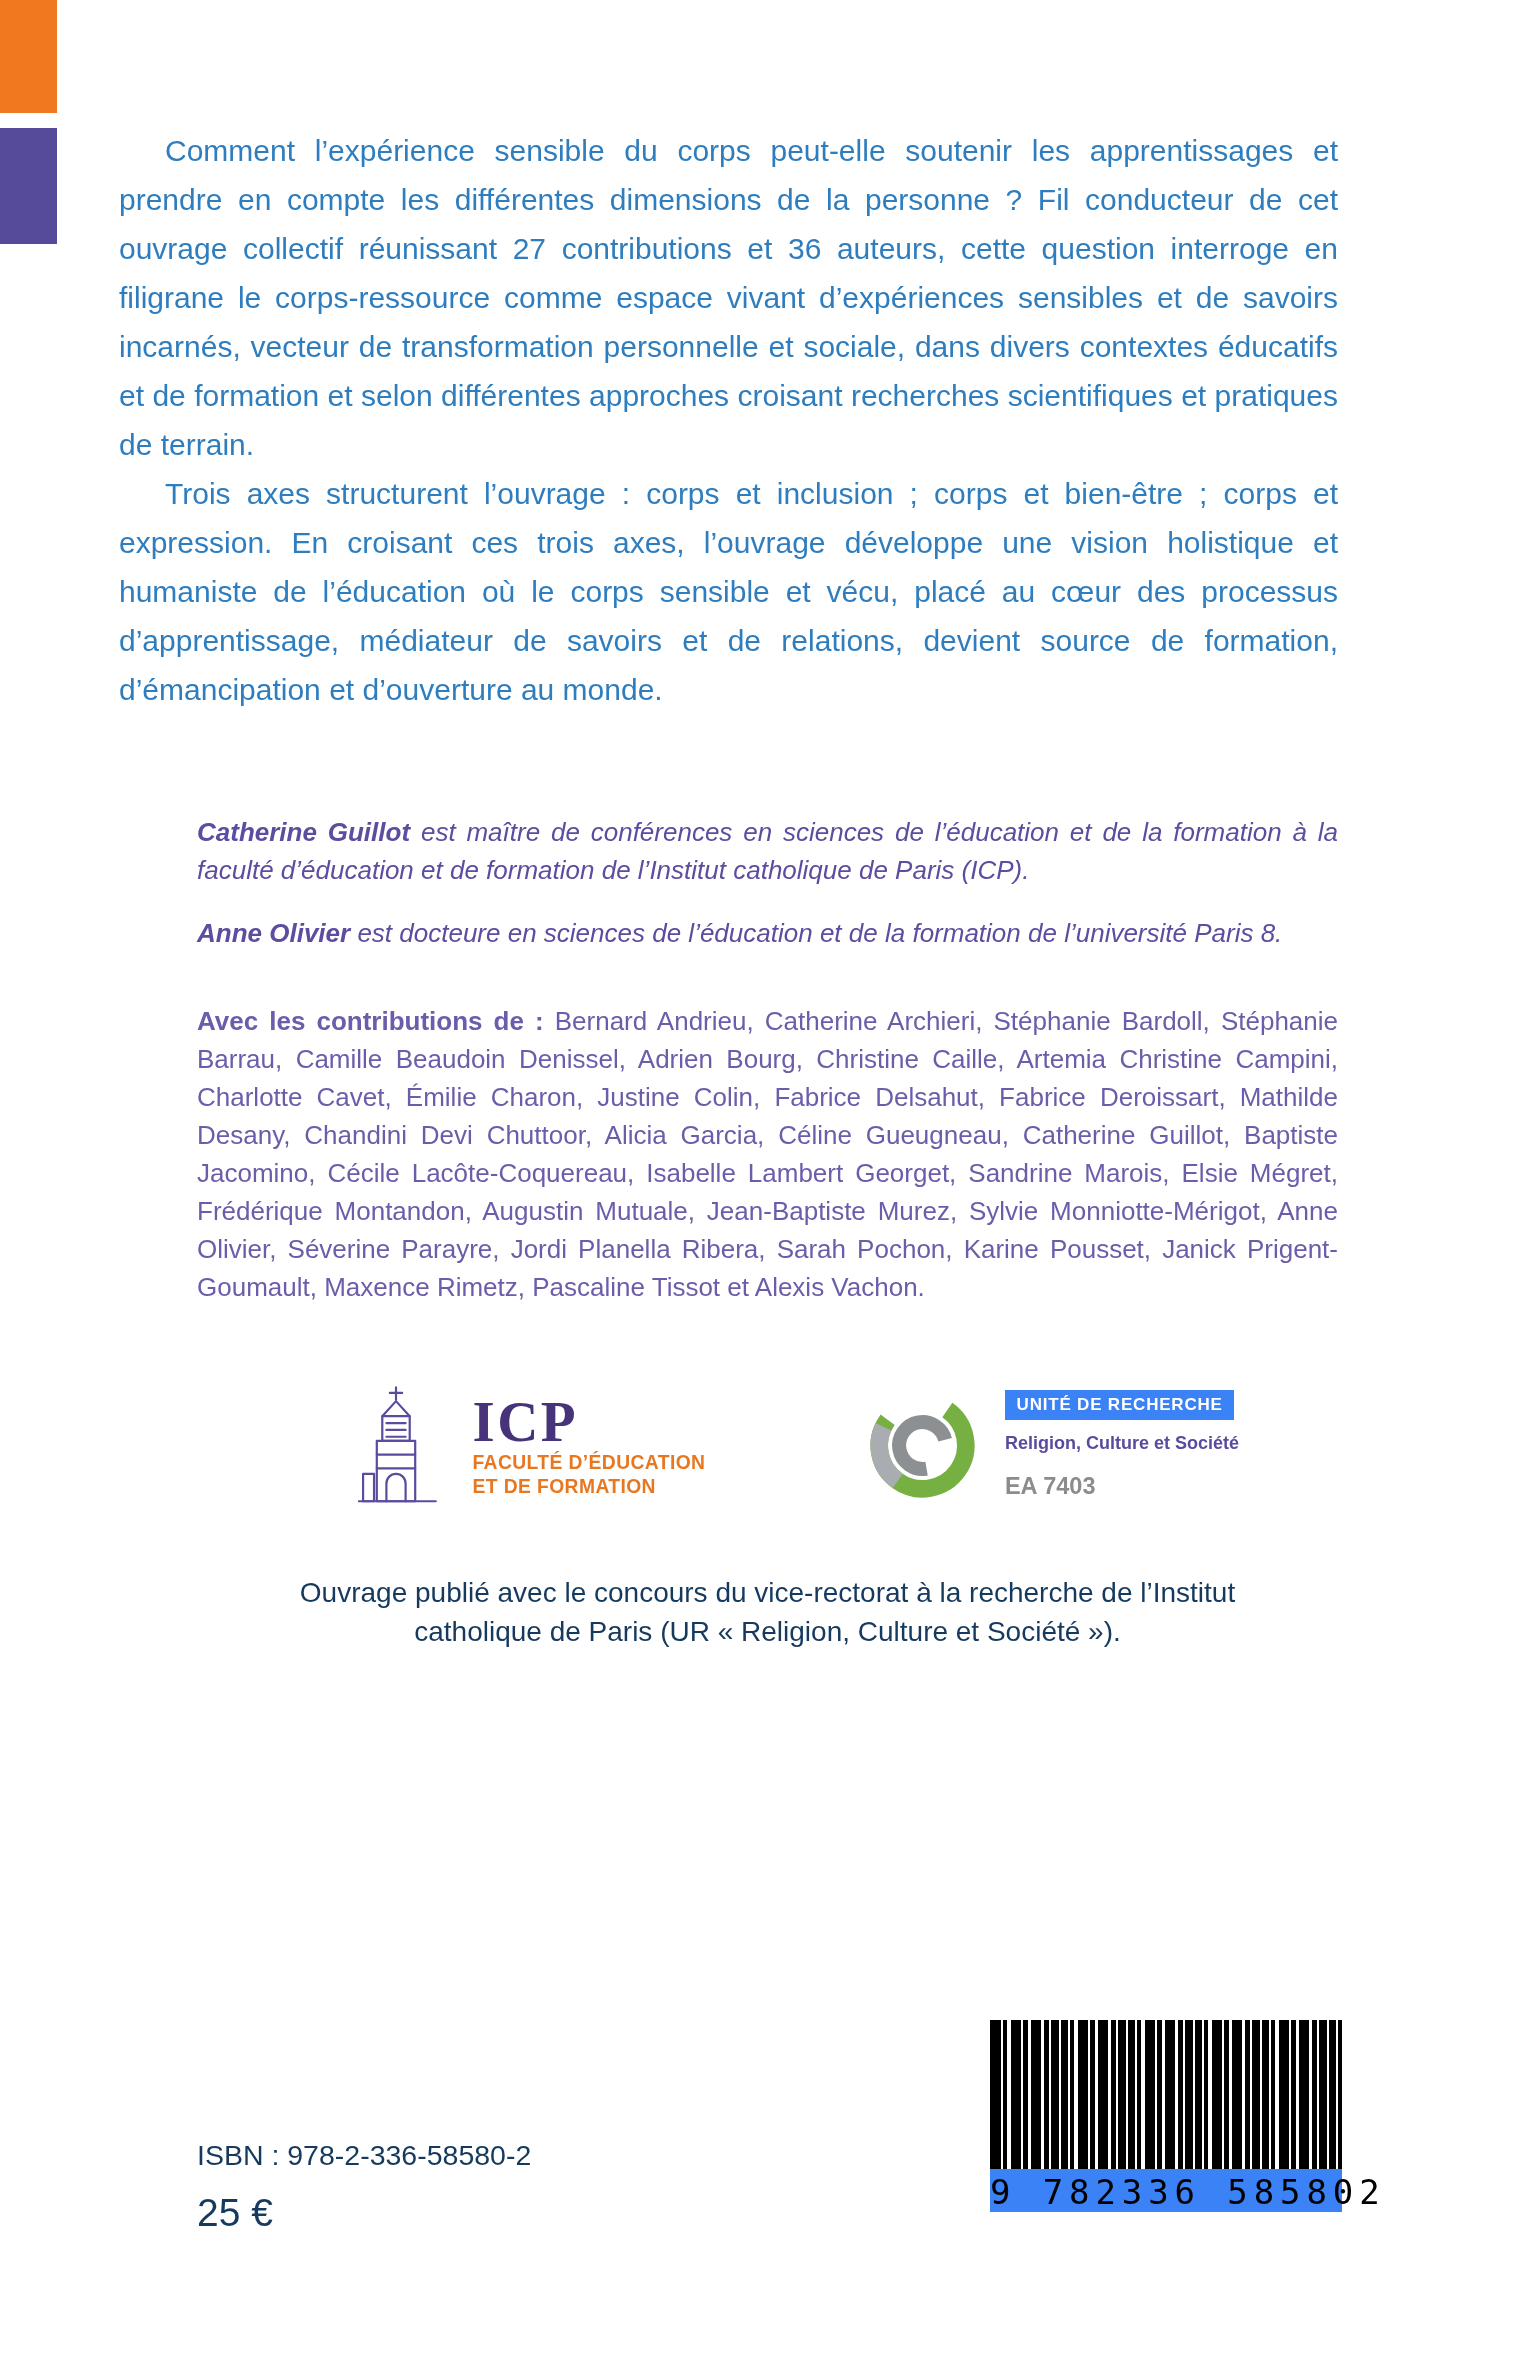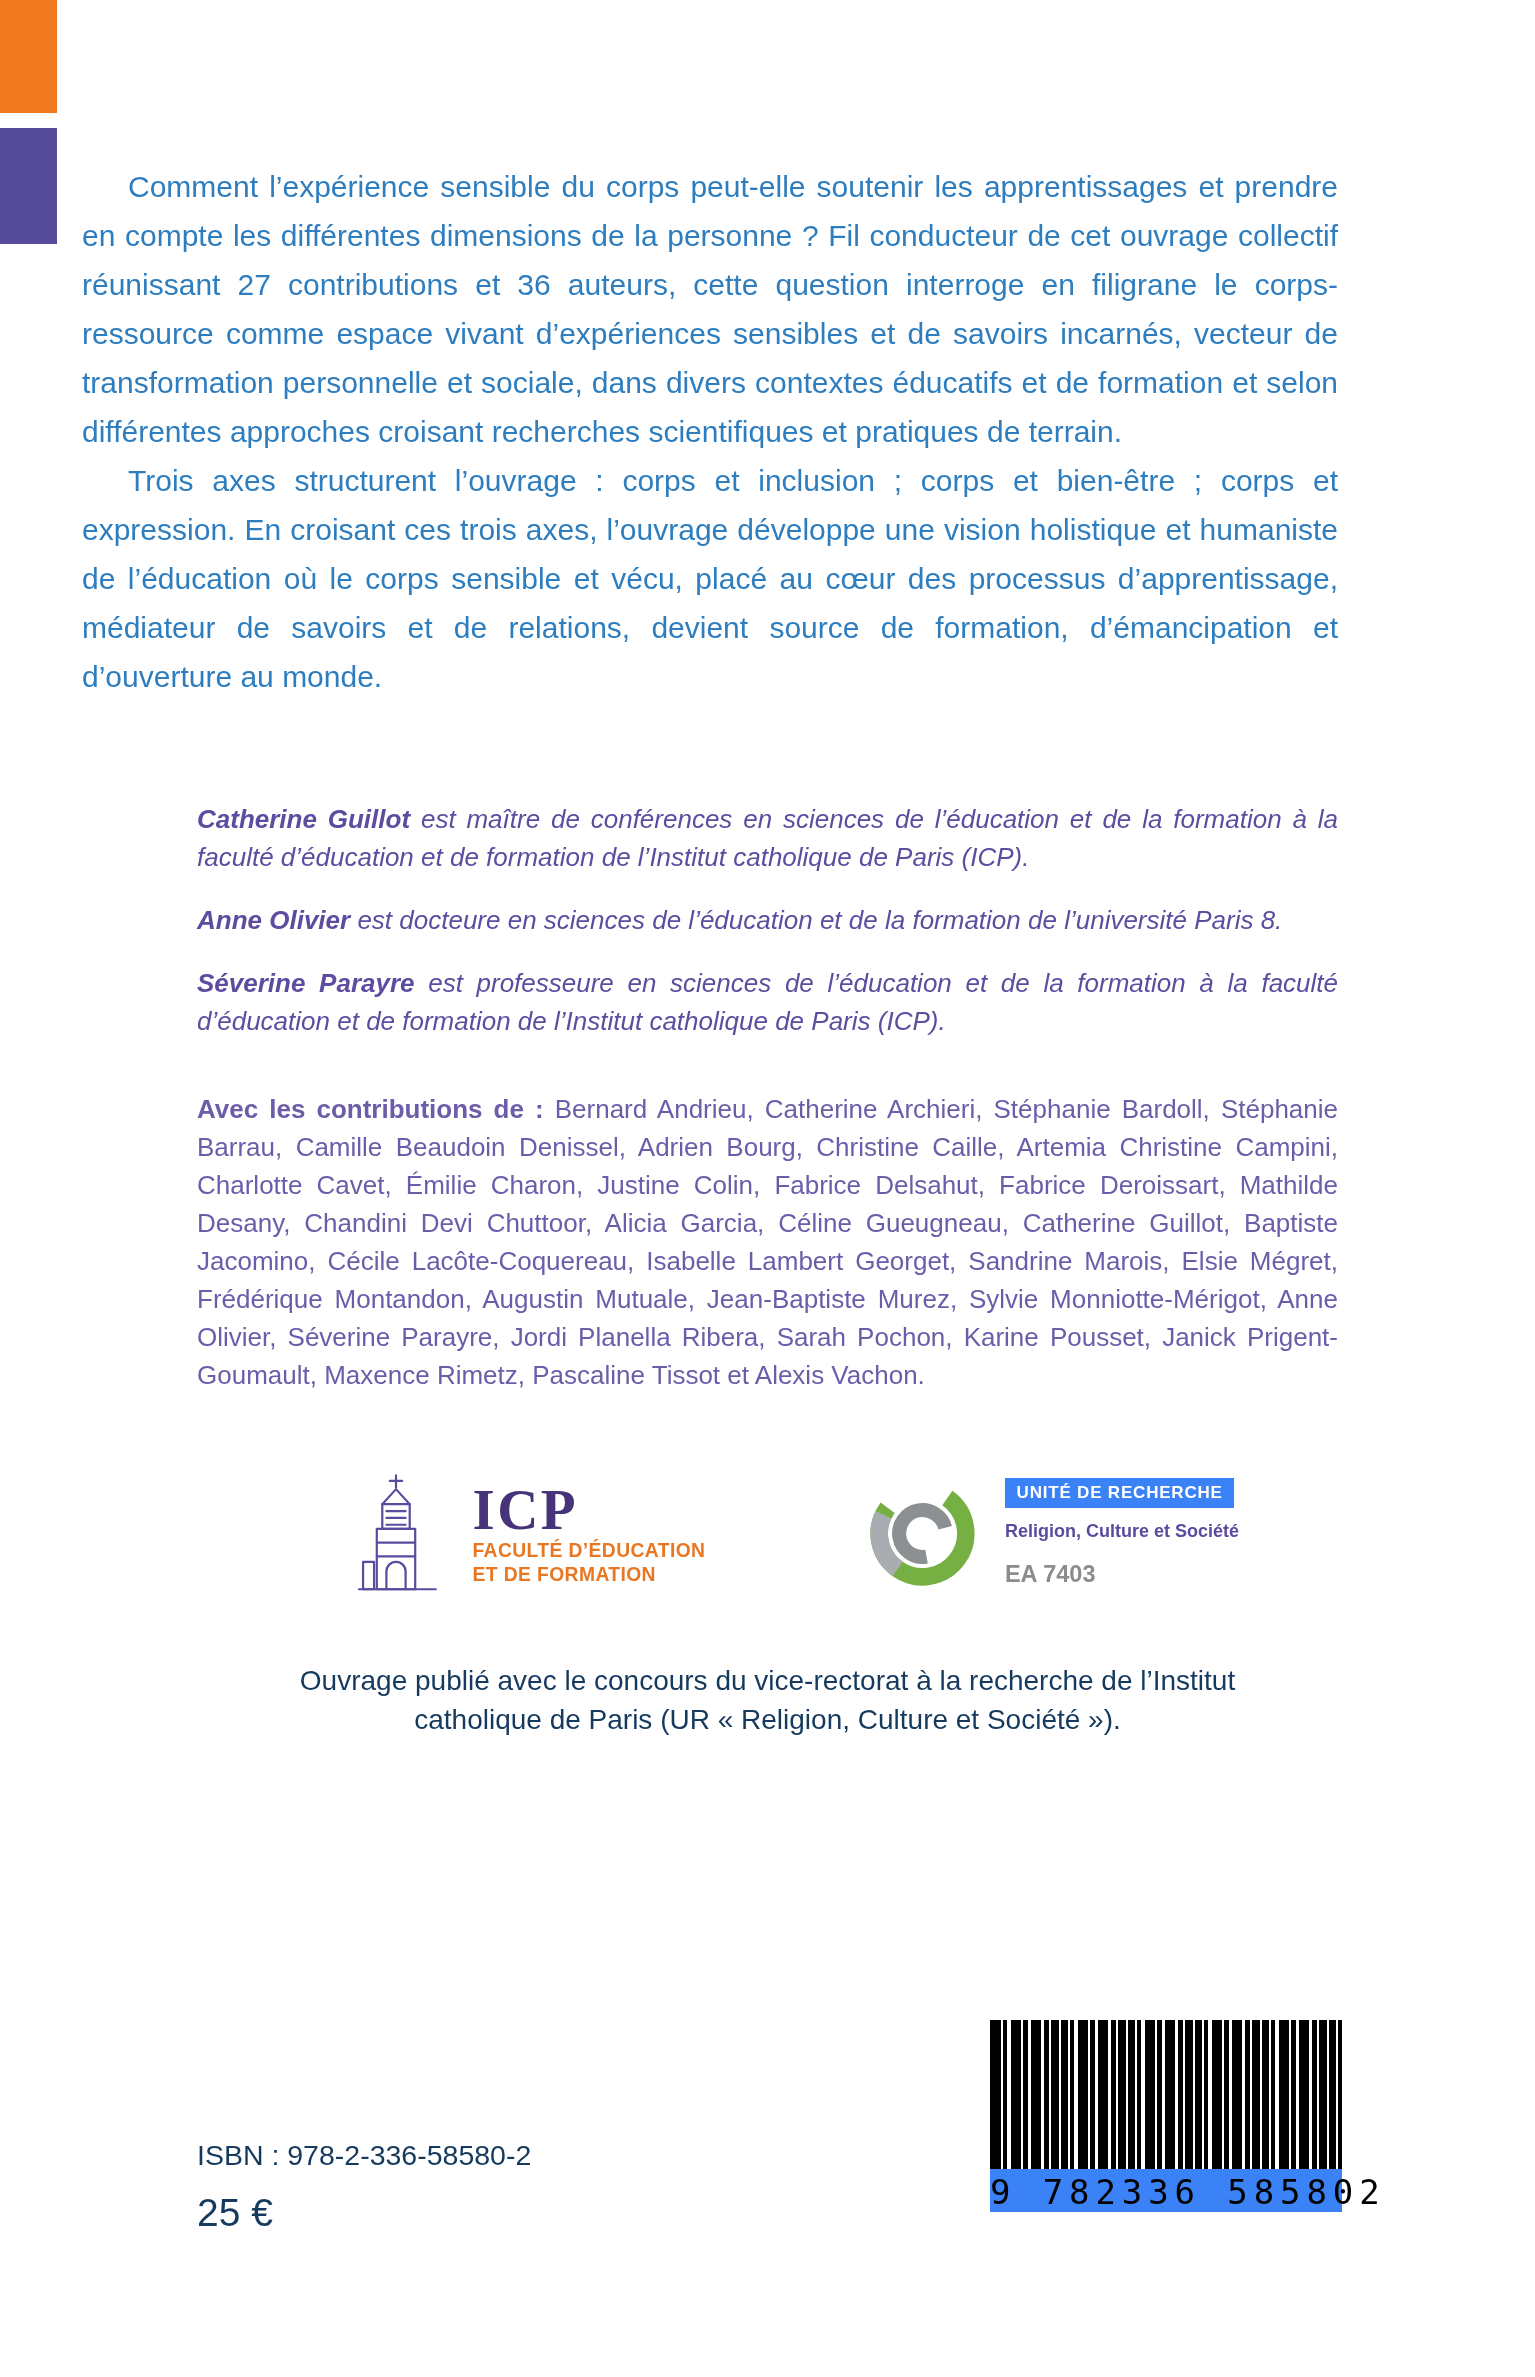--- a/index.html
+++ b/index.html
@@ -12,26 +12,25 @@
     margin:0 auto;
   }
 
   
   .corner{position:absolute;left:0;width:57px;}
   .corner.orange{top:0;height:113px;background:#f0781f;}
   .corner.purple{top:128px;height:116px;background:#564a9a;}
 
   
   .synopsis{
-    padding:126px 197px 0 82px;
+    padding:126px 197px 0 119px;
     color:#2e7dbe;
     font-size:30px;
     line-height:49px;
     text-align:justify;
-    margin-top:36px;
   }
   .synopsis p{margin:0;text-indent:46px;}
 
   
   .bios{
     margin:99px 197px 4px 197px;
     color:#5d4c9f;
     font-size:26px;
     line-height:38px;
     text-align:justify;
@@ -163,21 +162,20 @@
   <div class="corner purple"></div>
 
   <div class="synopsis">
     <p>Comment l’expérience sensible du corps peut-elle soutenir les apprentissages et prendre en compte les différentes dimensions de la personne ? Fil conducteur de cet ouvrage collectif réunissant 27 contributions et 36 auteurs, cette question interroge en filigrane le corps-ressource comme espace vivant d’expériences sensibles et de savoirs incarnés, vecteur de transformation personnelle et sociale, dans divers contextes éducatifs et de formation et selon différentes approches croisant recherches scientifiques et pratiques de terrain.</p>
     <p>Trois axes structurent l’ouvrage : corps et inclusion ; corps et bien-être ; corps et expression. En croisant ces trois axes, l’ouvrage développe une vision holistique et humaniste de l’éducation où le corps sensible et vécu, placé au cœur des processus d’apprentissage, médiateur de savoirs et de relations, devient source de formation, d’émancipation et d’ouverture au monde.</p>
   </div>
 
   <div class="bios">
     <p><strong class="bio-name">Catherine Guillot</strong><span> est maître de conférences en sciences de l’éducation et de la formation à la faculté d’éducation et de formation de l’Institut catholique de Paris (ICP).</span></p>
     <p><strong class="bio-name">Anne Olivier</strong><span> est docteure en sciences de l’éducation et de la formation de l’université Paris 8.</span></p>
-    <p><strong class="bio-name">Séverine Parayre</strong><span> est professeure en sciences de l’éducation et de la formation à la faculté d’éducation et de formation de l’Institut catholique de Paris (ICP).</span></p>
   </div>
 
   <p class="contribs"><strong class="contribs-label">Avec les contributions de :</strong><span> Bernard Andrieu, Catherine Archieri, Stéphanie Bardoll, Stéphanie Barrau, Camille Beaudoin Denissel, Adrien Bourg, Christine Caille, Artemia Christine Campini, Charlotte Cavet, Émilie Charon, Justine Colin, Fabrice Delsahut, Fabrice Deroissart, Mathilde Desany, Chandini Devi Chuttoor, Alicia Garcia, Céline Gueugneau, Catherine Guillot, Baptiste Jacomino, Cécile Lacôte-Coquereau, Isabelle Lambert Georget, Sandrine Marois, Elsie Mégret, Frédérique Montandon, Augustin Mutuale, Jean-Baptiste Murez, Sylvie Monniotte-Mérigot, Anne Olivier, Séverine Parayre, Jordi Planella Ribera, Sarah Pochon, Karine Pousset, Janick Prigent-Goumault, Maxence Rimetz, Pascaline Tissot et Alexis Vachon.</span></p>
 
   <div class="logos">
 
     <div class="icp-logo">
       <svg class="icp-tower" viewBox="0 0 70 90" fill="none" stroke="#5b4a9e" stroke-width="1.6" stroke-linecap="round" stroke-linejoin="round">
         <path d="M35 3 v9 M30.5 7 h9"></path>
         <path d="M25 24 L35 13 L45 24"></path>

